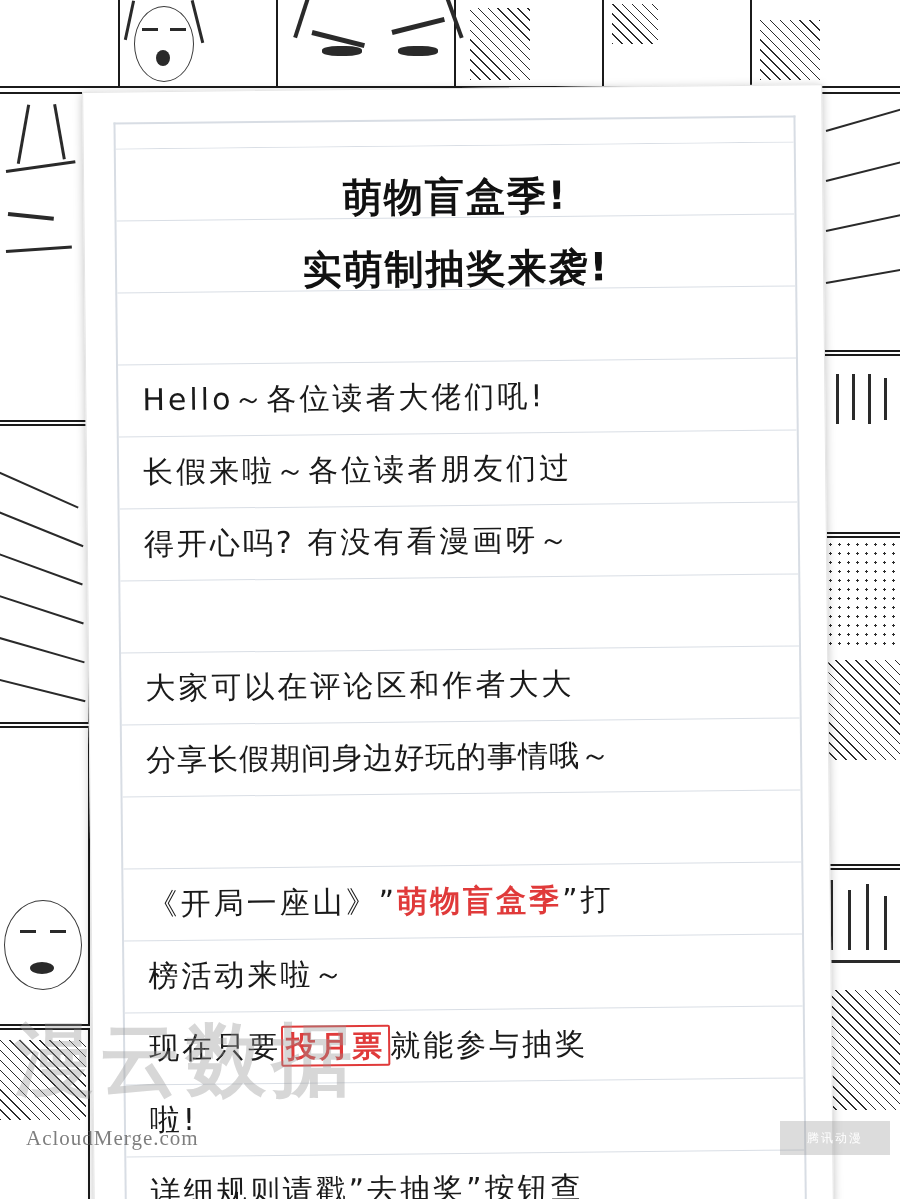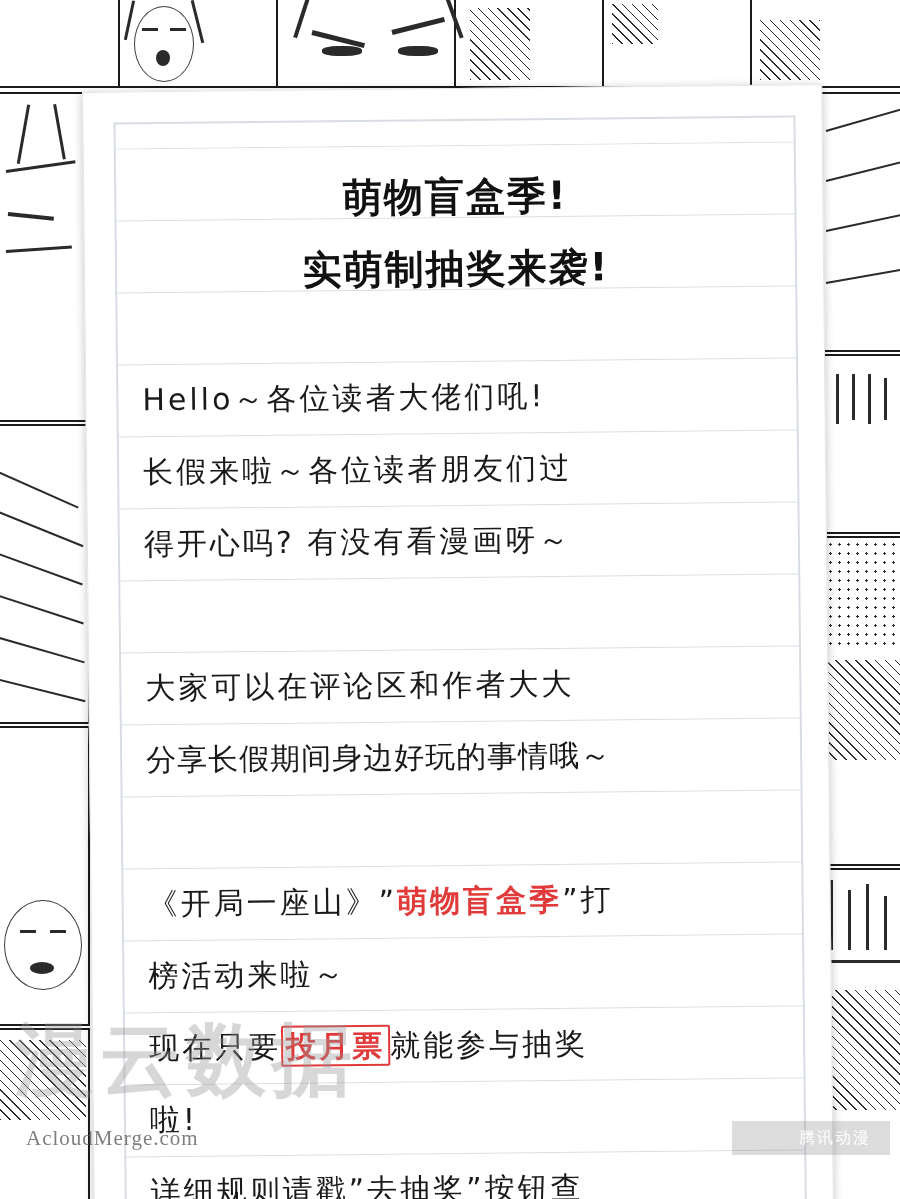--- a/index.html
+++ b/index.html
@@ -170,27 +170,26 @@
     pointer-events: none;
   }
   .wm-corner {
     position: absolute;
     right: 10px;
     bottom: 44px;
     width: 110px;
     height: 34px;
     background: rgba(140,140,140,0.30);
     color: #ffffff;
-    font-size: 16px;
+    font-size: 12px;
     letter-spacing: 2px;
     display: flex;
     align-items: center;
     justify-content: center;
     pointer-events: none;
-    padding-left: 48px;
   }
 </style>
 </head>
 <body>
 
 <div id="page">
 
   <div class="bg">
 
     <div class="panel" style="left:-10px; top:-8px; width:130px; height:96px;"></div>

